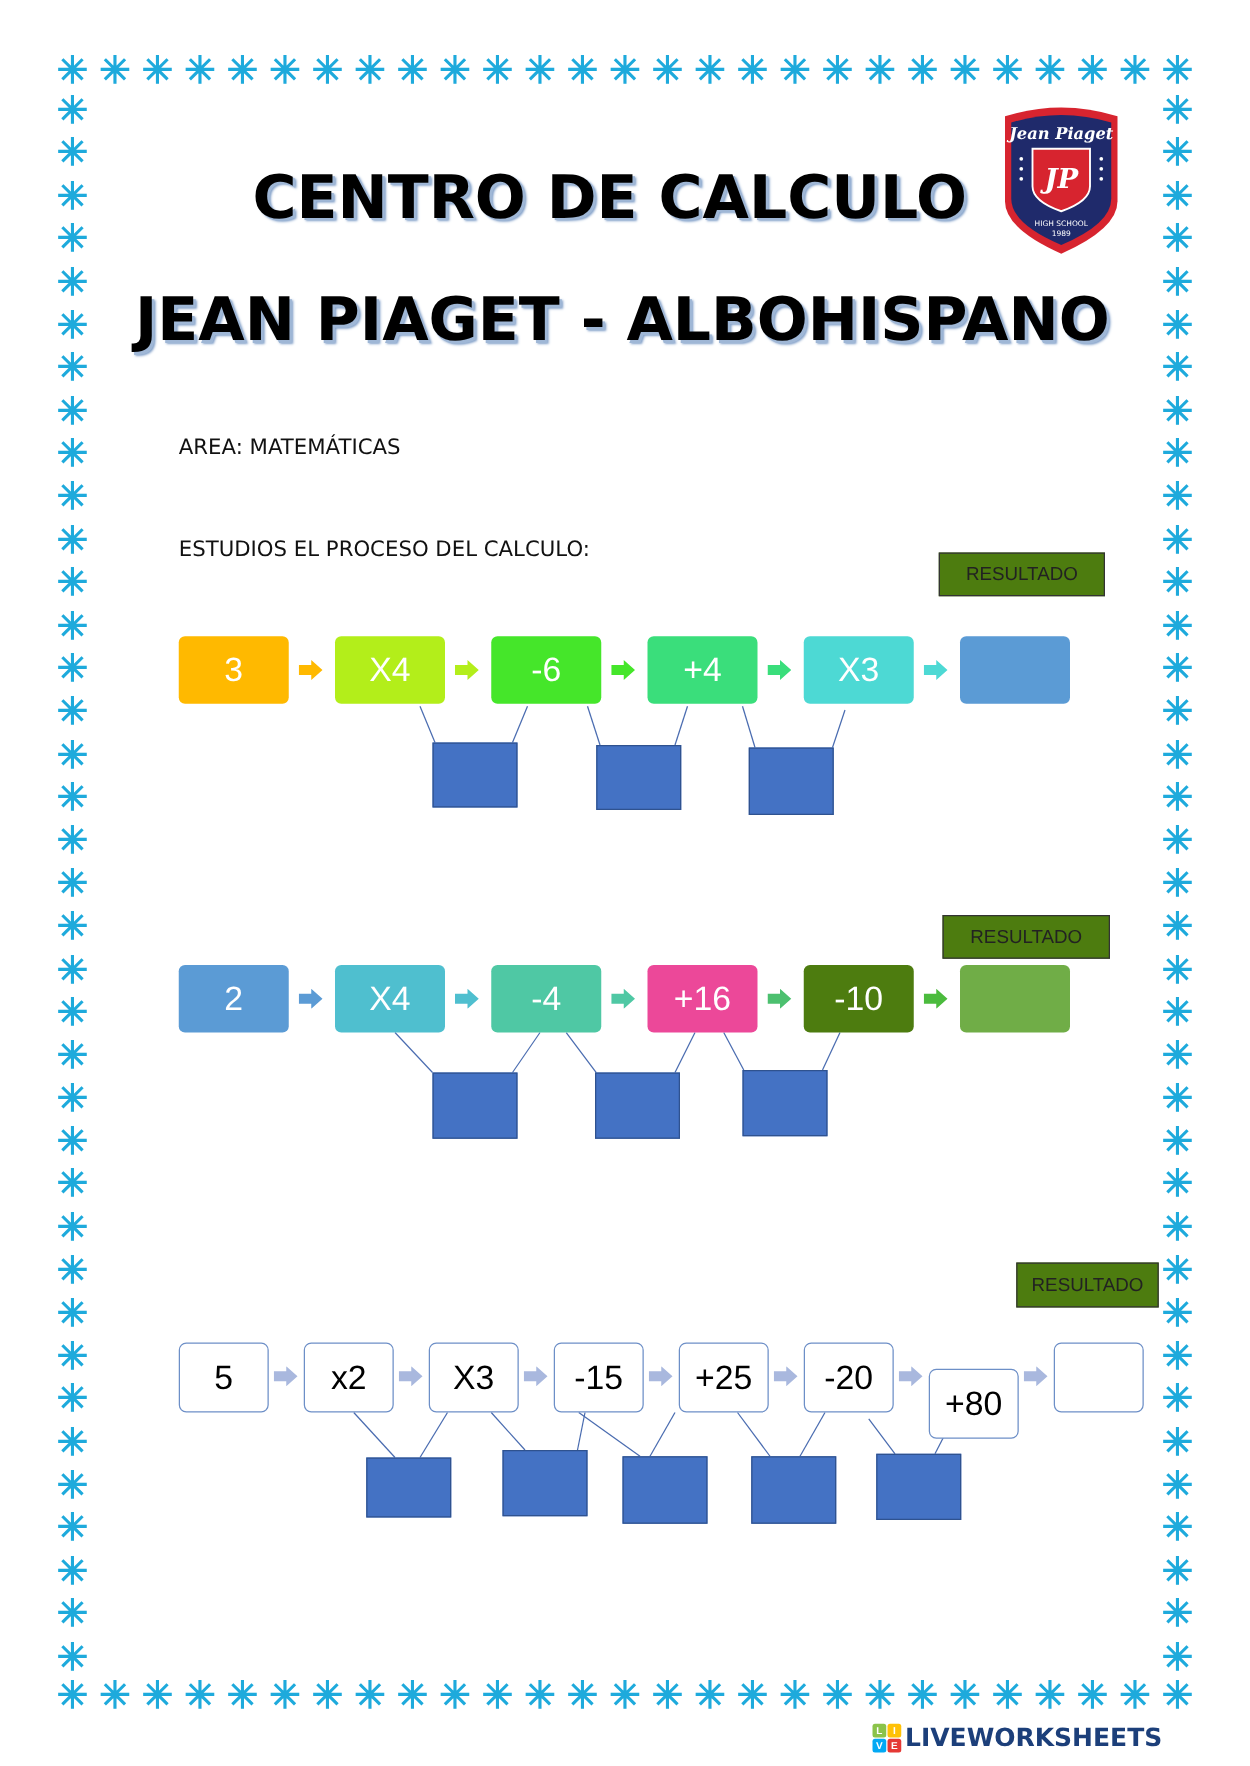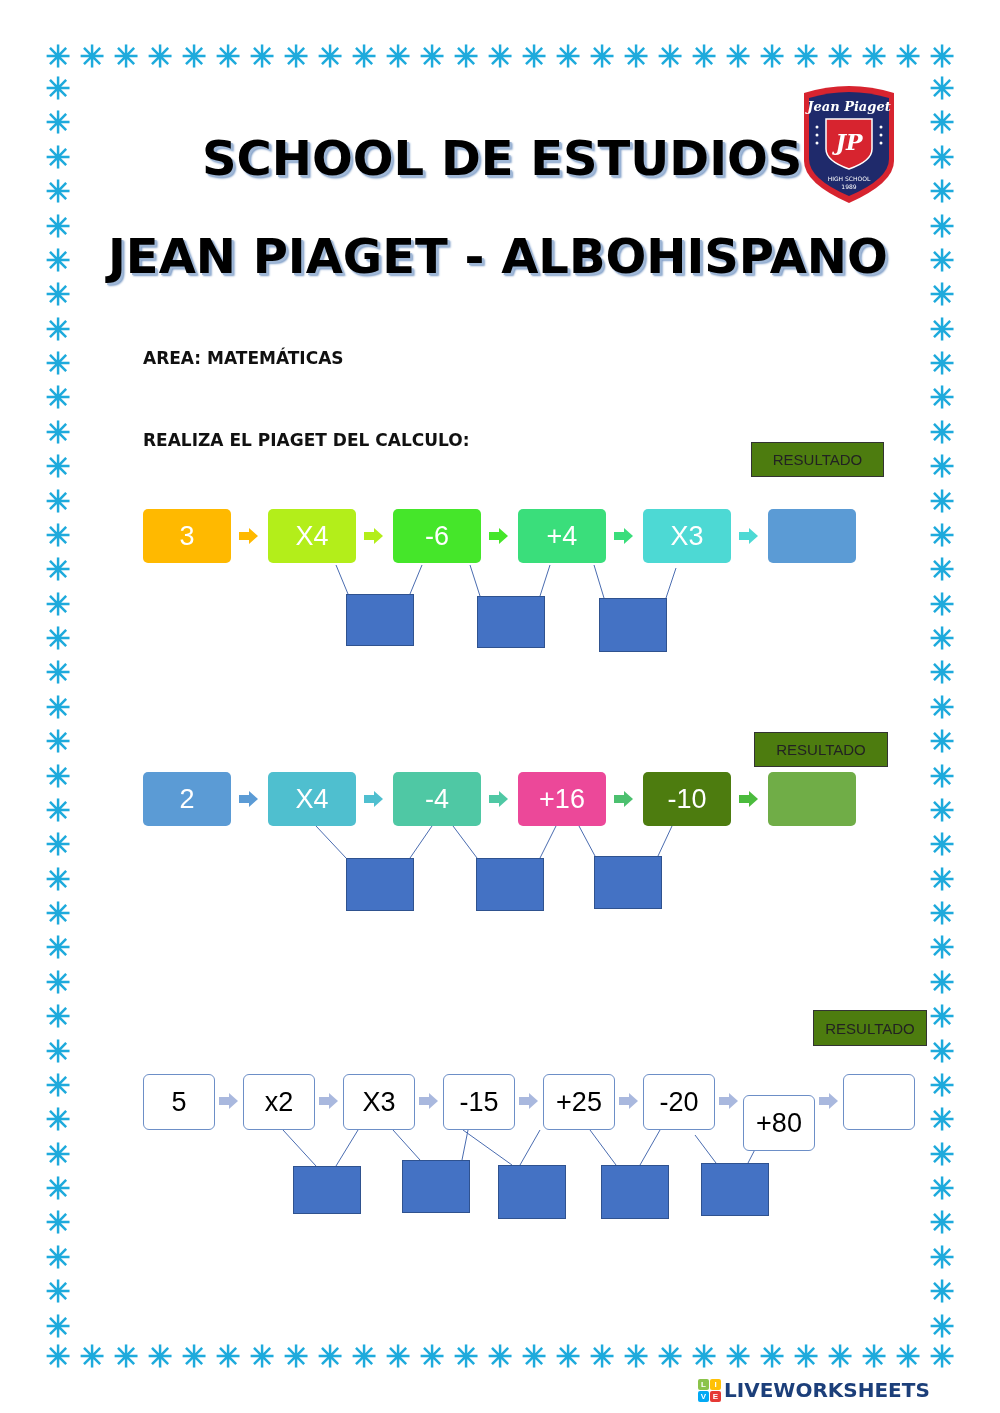--- a/index.html
+++ b/index.html
@@ -5,21 +5,21 @@
   html, body { margin:0; padding:0; background:#fff; }
   body { width:1000px; height:1413px; position:relative; overflow:hidden; font-family:"Liberation Sans", sans-serif; }
   .border-row, .border-col { position:absolute; display:flex; color:#1eaadc; font-size:30px; line-height:30px; font-weight:bold; }
   .border-row { left:42px; width:916px; justify-content:space-between; }
   .border-col { flex-direction:column; justify-content:space-between; }
   .flake { display:block; width:32px; text-align:center; }
   .title { position:absolute; font-family:"DejaVu Sans", sans-serif; font-weight:bold; color:#000; text-shadow: 2px 2px 0 #9fb7d6, 3px 3px 2px #7f9ec8; letter-spacing:0; }
   .t1 { left:202px; top:130px; font-size:48px; }
   .t2 { left:108px; top:228px; font-size:48px; }
   .logo { position:absolute; left:798px; top:83px; width:102px; height:122px; }
-  .label { position:absolute; font-family:"DejaVu Sans", sans-serif; font-weight:bold; font-size:17px; color:#111; }
+  .label { position:absolute; font-family:"DejaVu Sans", sans-serif; font-weight:normal; font-size:17px; color:#111; }
   .res { position:absolute; border:1px solid #333; background:#4d7c0f; font-size:15px; color:#222; display:flex; align-items:center; justify-content:center; }
   .box { position:absolute; width:88px; height:54px; border-radius:5px; color:#fff; font-size:27px; display:flex; align-items:center; justify-content:center; }
   .ans { position:absolute; background:#4472c4; border:1px solid #2f528f; }
   .wbox { position:absolute; width:70px; height:54px; border:1.5px solid #6d8fc7; border-radius:6px; background:#fff; color:#000; font-size:27px; display:flex; align-items:center; justify-content:center; }
   svg.lines { position:absolute; left:0; top:0; }
   .lw { position:absolute; left:698px; top:1378px; display:flex; align-items:center; }
   .lw-text { font-family:"DejaVu Sans", sans-serif; font-weight:bold; color:#1c3f7a; font-size:20px; letter-spacing:0px; }
   .lw-icon { display:grid; grid-template-columns:11px 11px; grid-gap:1px; margin-right:3px; }
   .lw-icon span { width:11px; height:11px; font-size:8px; color:#fff; text-align:center; line-height:11px; font-weight:bold; border-radius:2px; }
 </style>
@@ -156,41 +156,41 @@
     <span class="flake">✳</span>
     <span class="flake">✳</span>
     <span class="flake">✳</span>
     <span class="flake">✳</span>
     <span class="flake">✳</span>
     <span class="flake">✳</span>
     <span class="flake">✳</span>
     <span class="flake">✳</span>
   </div>
 
-<div class="title t1">SCHOOL DE ESTUDIOS</div>
+<div class="title t1">CENTRO DE CALCULO</div>
 <div class="title t2">JEAN PIAGET - ALBOHISPANO</div>
 
 <svg class="logo" viewBox="0 0 102 122">
   <path d="M6 10 Q51 -4 96 10 L96 78 Q96 100 51 120 Q6 100 6 78 Z" fill="#d7242f"></path>
   <path d="M11 15 Q51 3 91 15 L91 76 Q91 96 51 113 Q11 96 11 76 Z" fill="#1f2a6b"></path>
   <text x="51" y="28" fill="#fff" font-size="13" font-style="italic" font-weight="bold" text-anchor="middle" font-family="DejaVu Serif, serif">Jean Piaget</text>
   <path d="M28 36 L74 36 L74 66 Q74 78 51 86 Q28 78 28 66 Z" fill="#d7242f" stroke="#fff" stroke-width="1.5"></path>
   <text x="51" y="67" fill="#fff" font-size="22" font-style="italic" font-weight="bold" text-anchor="middle" font-family="DejaVu Serif, serif">JP</text>
   <text x="51" y="98" fill="#fff" font-size="6" text-anchor="middle" font-family="DejaVu Sans, sans-serif">HIGH SCHOOL</text>
   <text x="51" y="106" fill="#fff" font-size="6" text-anchor="middle" font-family="DejaVu Sans, sans-serif">1989</text>
   <circle cx="19" cy="44" r="1.5" fill="#fff"></circle>
     <circle cx="19" cy="52" r="1.5" fill="#fff"></circle>
     <circle cx="19" cy="60" r="1.5" fill="#fff"></circle>
   <circle cx="83" cy="44" r="1.5" fill="#fff"></circle>
     <circle cx="83" cy="52" r="1.5" fill="#fff"></circle>
     <circle cx="83" cy="60" r="1.5" fill="#fff"></circle>
 </svg>
 
 <div class="label" style="left:143px; top:348px;">AREA: MATEMÁTICAS</div>
-<div class="label" style="left:143px; top:430px;">REALIZA EL PIAGET DEL CALCULO:</div>
+<div class="label" style="left:143px; top:430px;">ESTUDIOS EL PROCESO DEL CALCULO:</div>
 
 <svg class="lines" width="1000" height="1413">
   <g stroke="#4a6cb0" stroke-width="1">
 
     <line x1="336" y1="565" x2="348" y2="594"></line>
       <line x1="422" y1="565" x2="410" y2="594"></line>
     <line x1="470" y1="565" x2="480" y2="596"></line>
       <line x1="550" y1="565" x2="540" y2="596"></line>
     <line x1="594" y1="565" x2="604" y2="598"></line>
       <line x1="676" y1="568" x2="666" y2="598"></line>

